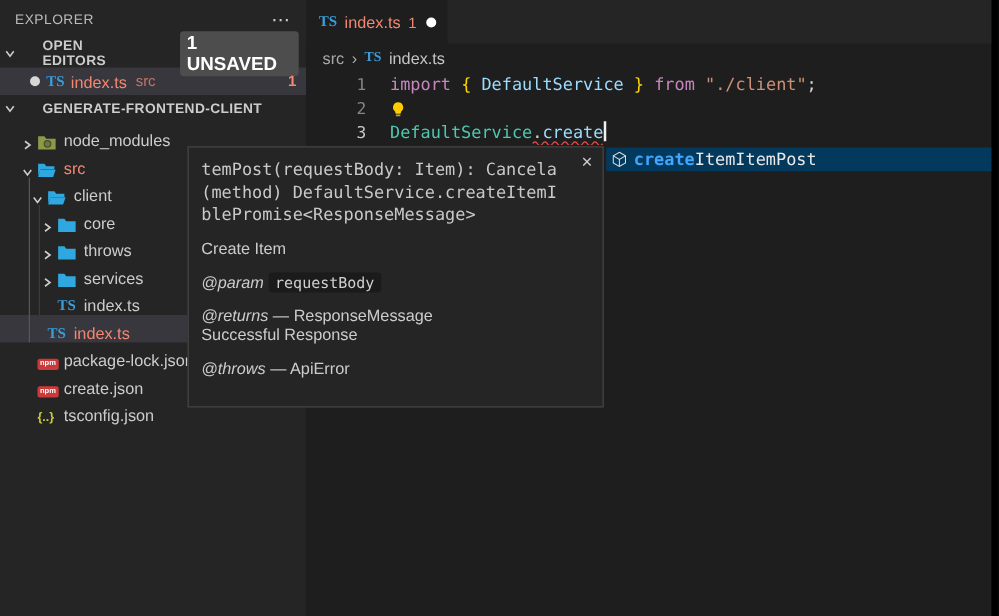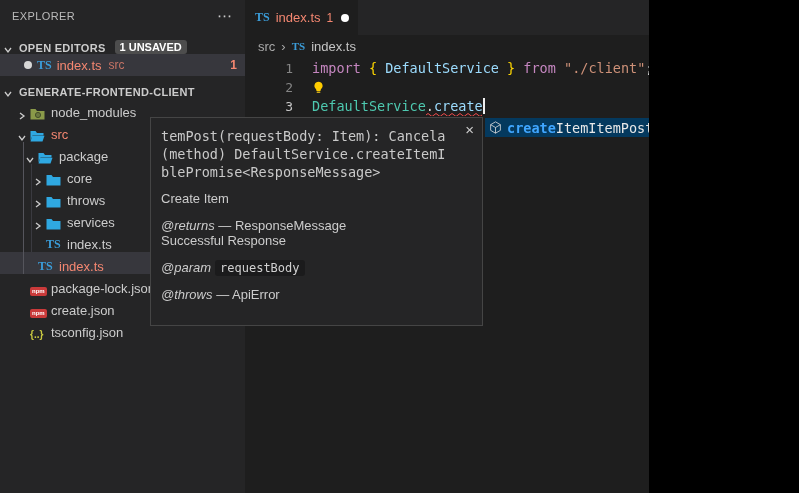--- a/index.html
+++ b/index.html
@@ -1,29 +1,29 @@
 <!DOCTYPE html>
 <html><head>
 <meta charset="utf-8">
 <style>
   * { margin:0; padding:0; box-sizing:border-box; }
   body { background:#000; }
   #root {
-    position:relative; width:649px; height:493px; overflow:hidden;
+    position:relative; width:793px; height:493px; overflow:hidden;
     background:#1e1e1e; font-family:"Liberation Sans", sans-serif;
     color:#cccccc; font-size:13px; -webkit-font-smoothing:antialiased;
   }
   
   .sidebar { position:absolute; left:0; top:0; width:245px; height:493px; background:#252526; }
   .panel-title { height:32px; display:flex; align-items:center; padding:0 12px; }
   .panel-title .t { font-size:11px; color:#bbbbbb; letter-spacing:.4px; }
   .panel-title .more { margin-left:auto; color:#cccccc; font-size:15px; cursor:pointer; letter-spacing:1px; }
-  .sec-header { height:22px; display:flex; align-items:flex-end; padding:0 6px 0 4px; gap:3px; cursor:pointer; }
+  .sec-header { height:22px; display:flex; align-items:center; padding:0 6px 0 4px; gap:18px; cursor:pointer; }
   .sec-header .lbl { font-weight:bold; font-size:11px; color:#cccccc; letter-spacing:.3px; }
-  .badge { background:#4d4d4d; color:#ffffff; font-size:11px; font-weight:bold;
+  .badge { background:#4d4d4d; color:#ffffff; font-size:15px; font-weight:bold;
            padding:1px 5px; border-radius:3px; margin-left:6px; }
   .oe-row { height:22px; background:#37373d; display:flex; align-items:center; padding:0 8px 0 24px; gap:5px; cursor:pointer; }
   .oe-row .desc { color:rgba(244,135,113,.75); font-size:12px; margin-left:2px; }
   .oe-row .count { margin-left:auto; color:#f48771; font-size:12px; font-weight:bold; }
   .dot { width:8px; height:8px; border-radius:50%; background:#d7d7d7; flex:none; }
   .tree { position:relative; }
   .trow { height:22px; display:flex; align-items:flex-end; cursor:pointer; }
   .trow.selected { background:#37373d; }
   .lvl1 { padding-left:18px; } .lvl2 { padding-left:26px; } .lvl3 { padding-left:34px; }
   .chev { width:12px; flex:none; display:flex; align-items:center; }
@@ -156,21 +156,21 @@
             <svg width="8" height="8" viewBox="0 0 8 8">
               <path d="M2 1 L6 4 L2 7" stroke="#cccccc" fill="none" stroke-width="1.3"></path>
             </svg>
           </span>
         <span class="icon">
             <svg width="15" height="12" viewBox="0 0 15 12">
               <path d="M0.5 1 h5 l1.5 2 h6.5 v2.5 h-11 l-2 5 z" fill="#2fa8e1"></path>
               <path d="M2.2 5.8 h12.3 l-2 5.7 h-12 z" fill="#2fa8e1"></path>
             </svg>
           </span>
-        <span class="lbl13">package</span>
+        <span class="lbl13">client</span>
       </div>
 
       <div class="trow lvl3">
         <span class="chev">
             <svg width="8" height="8" viewBox="0 0 8 8">
               <path d="M2 1 L6 4 L2 7" stroke="#cccccc" fill="none" stroke-width="1.3"></path>
             </svg>
           </span>
         <span class="icon">
             <svg width="15" height="12" viewBox="0 0 15 12">
@@ -304,24 +304,24 @@
   </div>
 
   <div class="docs">
     <span class="close">×</span>
     <div class="sig">
       <span>temPost(requestBody: Item): Cancela</span>
       <span>(method) DefaultService.createItemI</span>
       <span>blePromise&lt;ResponseMessage&gt;</span>
     </div>
     <div class="summary">Create Item</div>
+    <div class="tagline">
+      <em>@param</em><span class="chip">requestBody</span>
+    </div>
     <div class="tagline returns-line">
       <em>@returns</em> <span>— ResponseMessage Successful Response</span>
     </div>
     <div class="tagline">
-      <em>@param</em><span class="chip">requestBody</span>
-    </div>
-    <div class="tagline">
       <em>@throws</em> <span>— ApiError</span>
     </div>
   </div>
 
 </div>
 
 </body></html>

